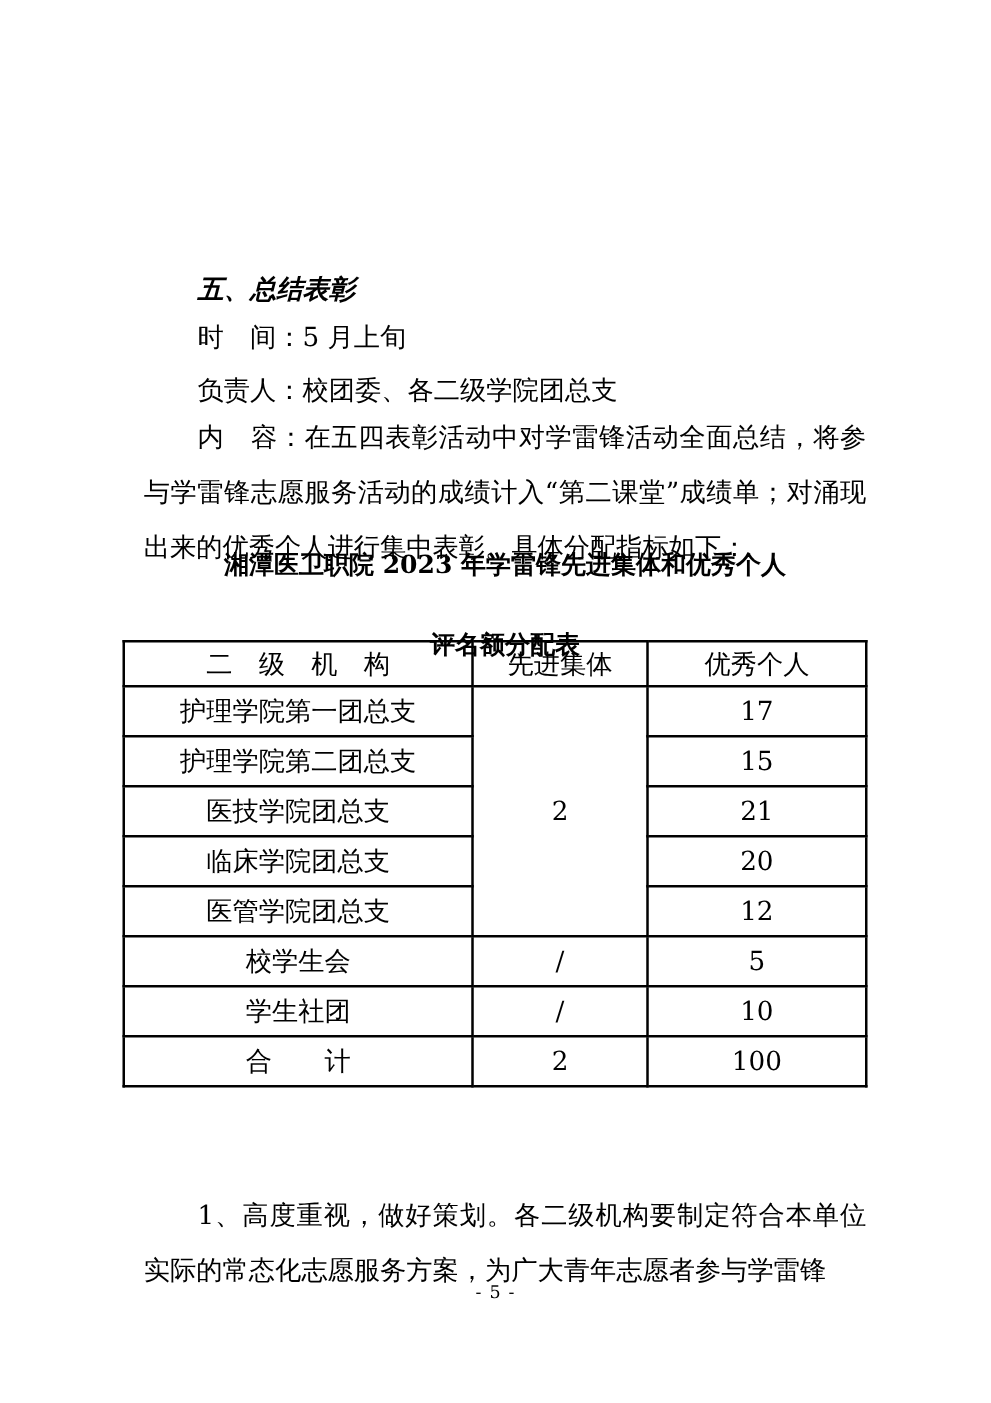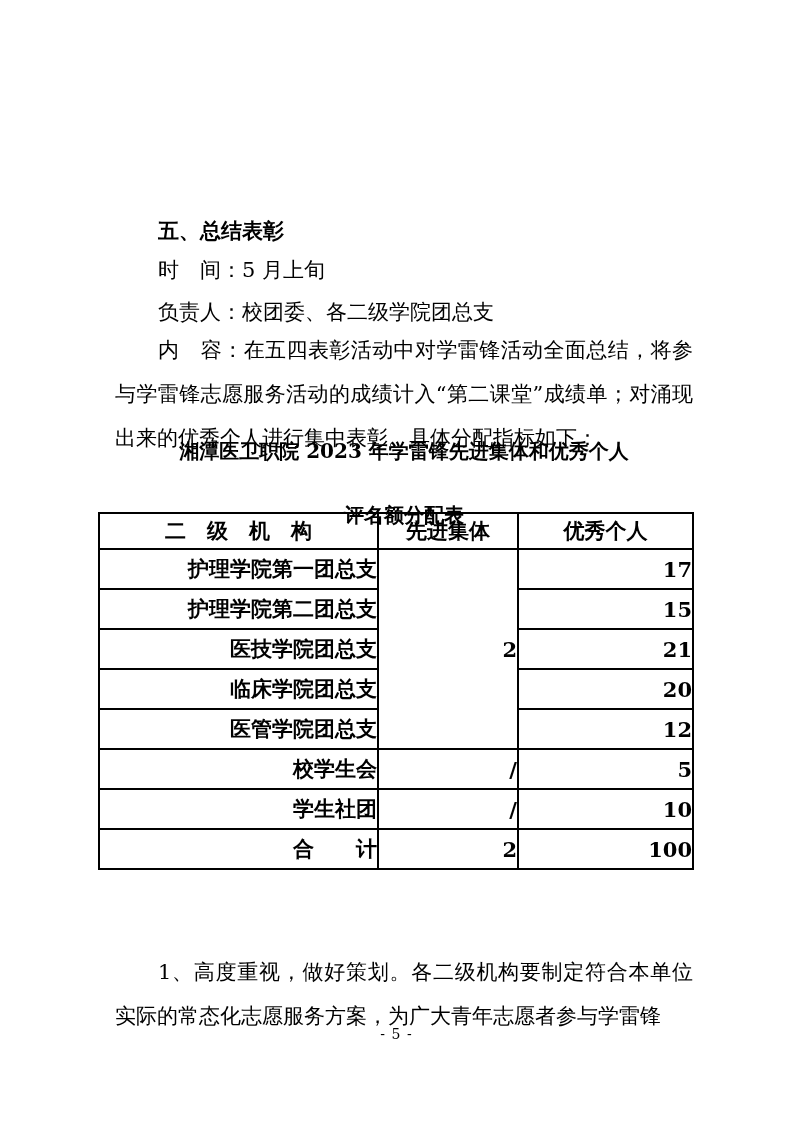--- a/index.html
+++ b/index.html
@@ -19,45 +19,46 @@
     text-align: justify;
     margin: 0;
   }
   .ind { text-indent: 43px; }
   .heading {
     font-size: 21px;
     line-height: 38px;
     font-weight: bold;
     margin: 0;
     text-indent: 43px;
+    font-style: italic;
   }
   .table-title {
     font-size: 20px;
     font-weight: bold;
     text-align: center;
     line-height: 30px;
     margin: 0;
   }
   .alloc-table-wrap { position: absolute; left: 98px; top: 512px; }
   table.alloc {
     border-collapse: collapse;
     table-layout: fixed;
     width: 594px;
   }
   table.alloc th, table.alloc td {
     border: 2px solid #000000;
     font-size: 21px;
-    font-weight: bold;
+    font-weight: normal;
     text-align: center;
     vertical-align: middle;
     padding: 0;
     overflow: hidden;
   }
   table.alloc th { height: 34px; }
-  table.alloc td { height: 38px; text-align: right; }
+  table.alloc td { height: 38px; }
   .col-org { width: 279px; }
   .col-adv { width: 140px; }
   .col-exc { width: 175px; }
   .footer {
     position: absolute;
     left: 0; right: 0;
     top: 1026px;
     text-align: center;
     font-size: 14px;
     letter-spacing: 1px;

